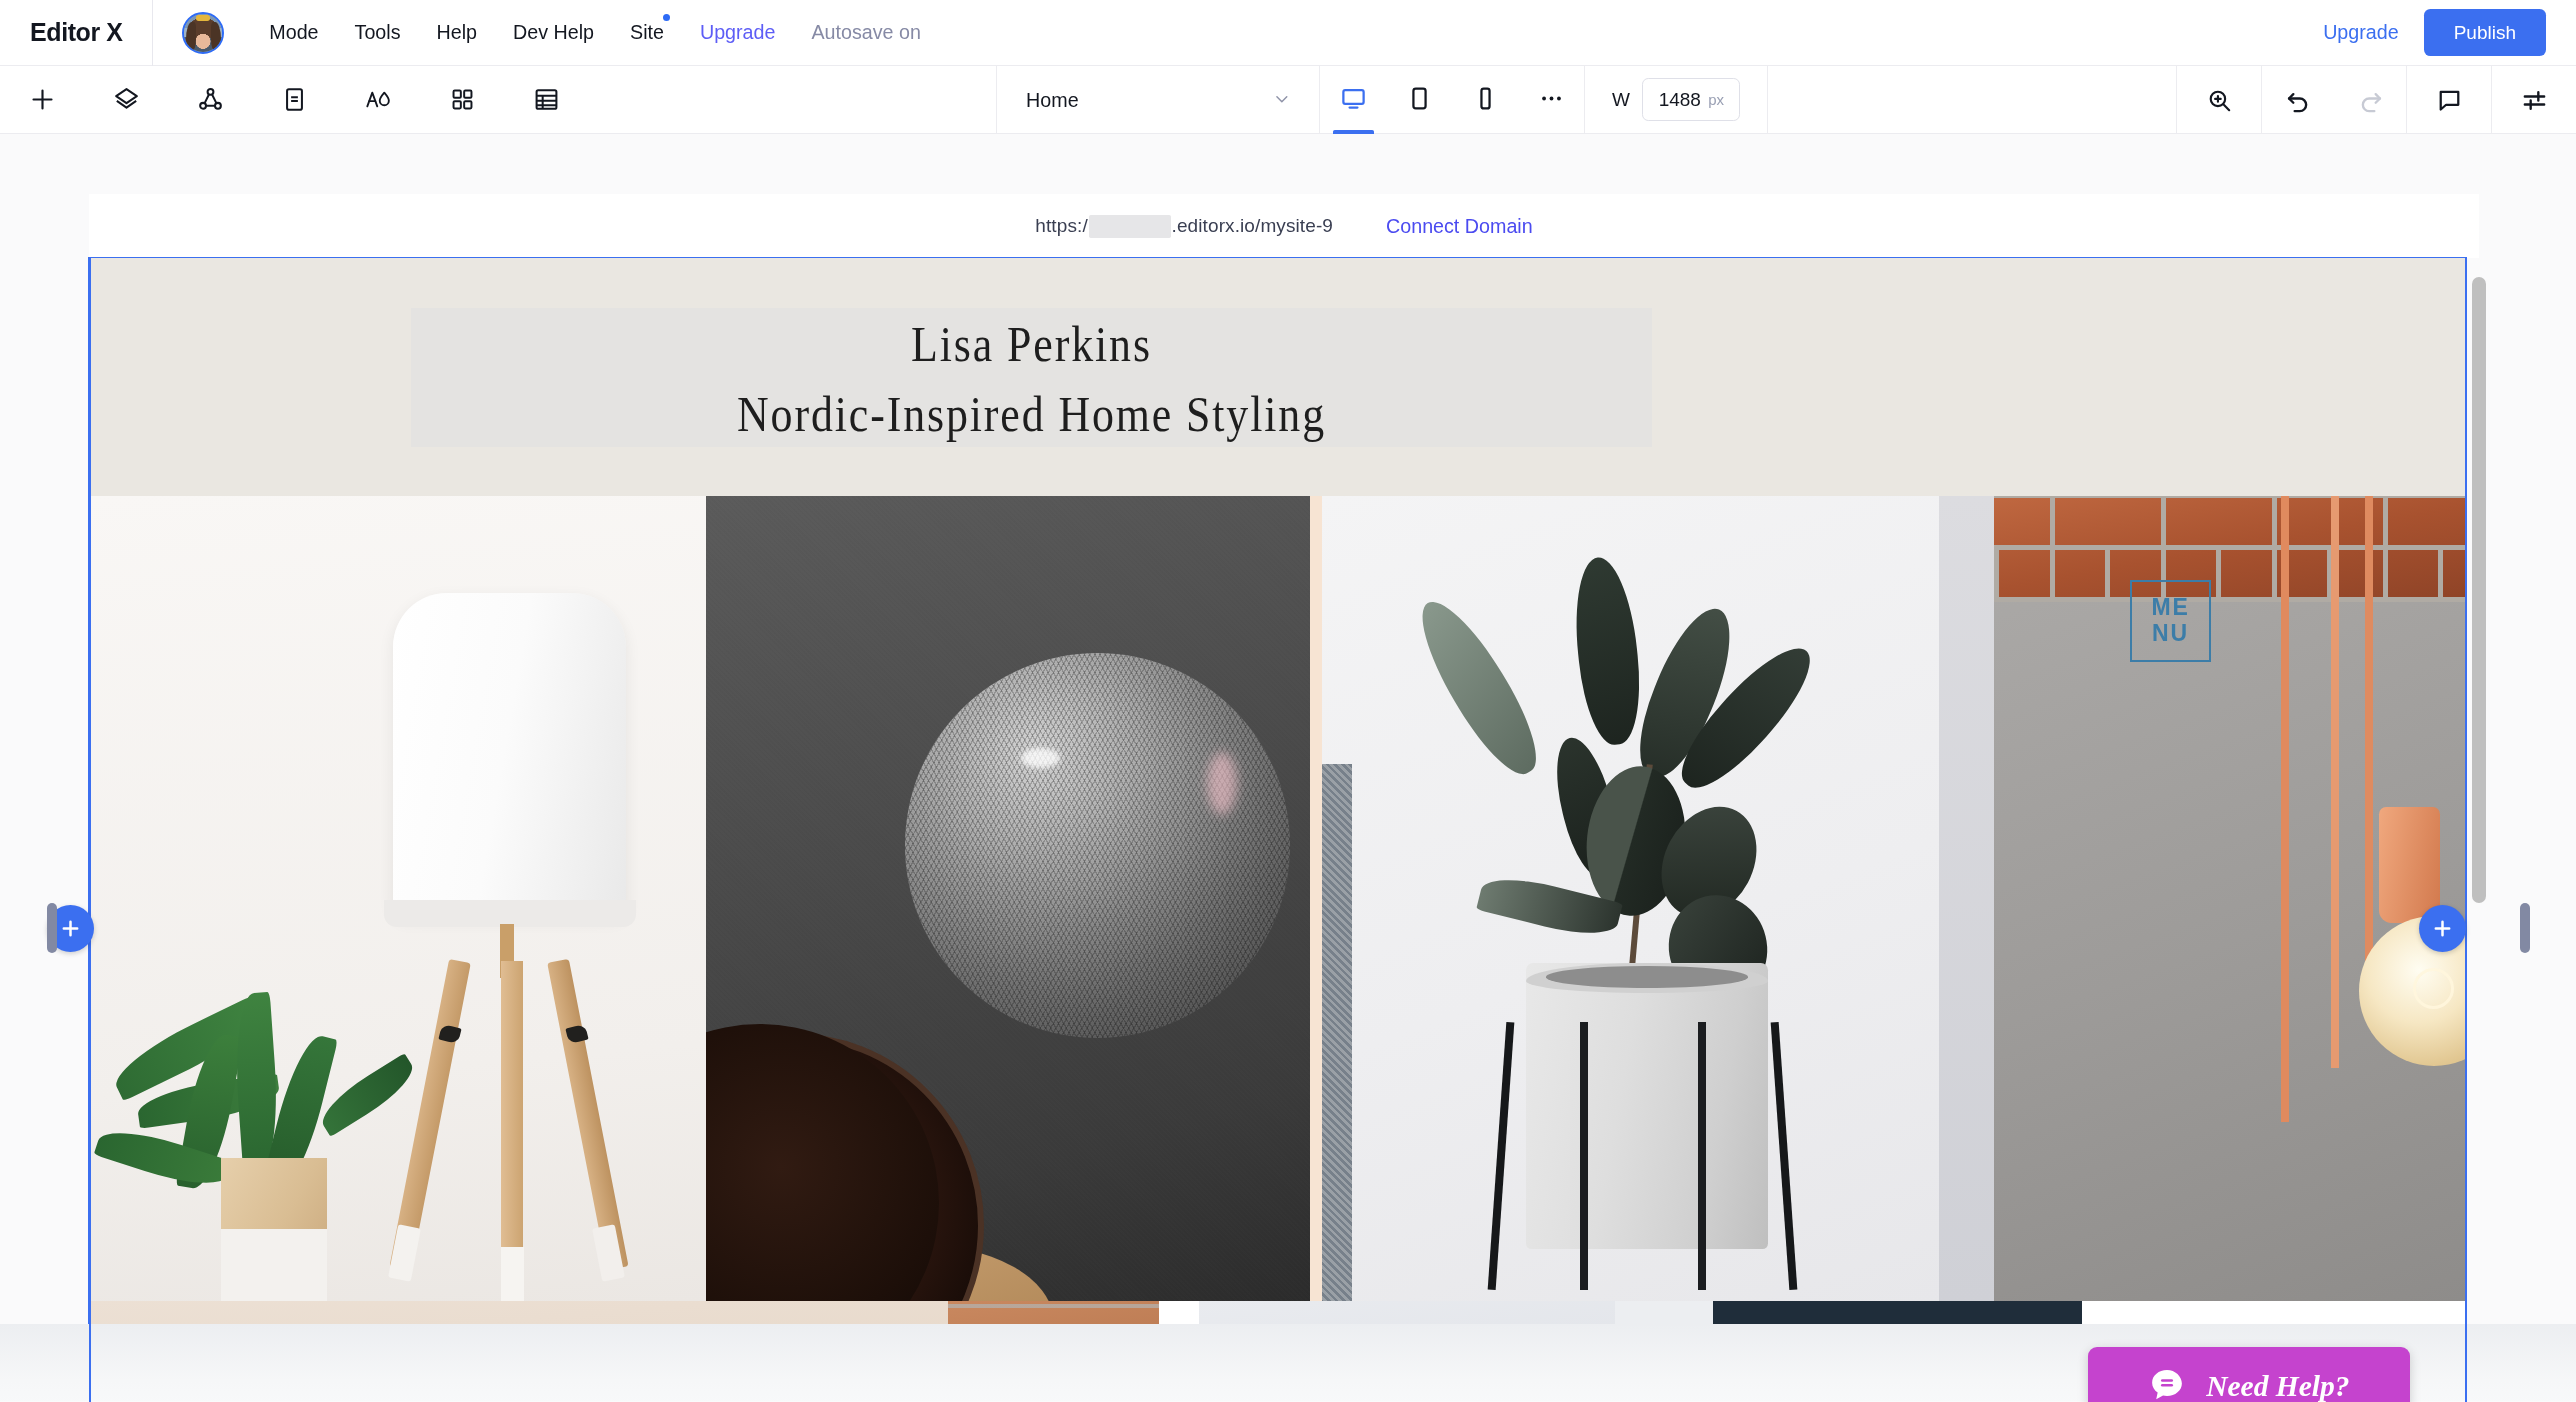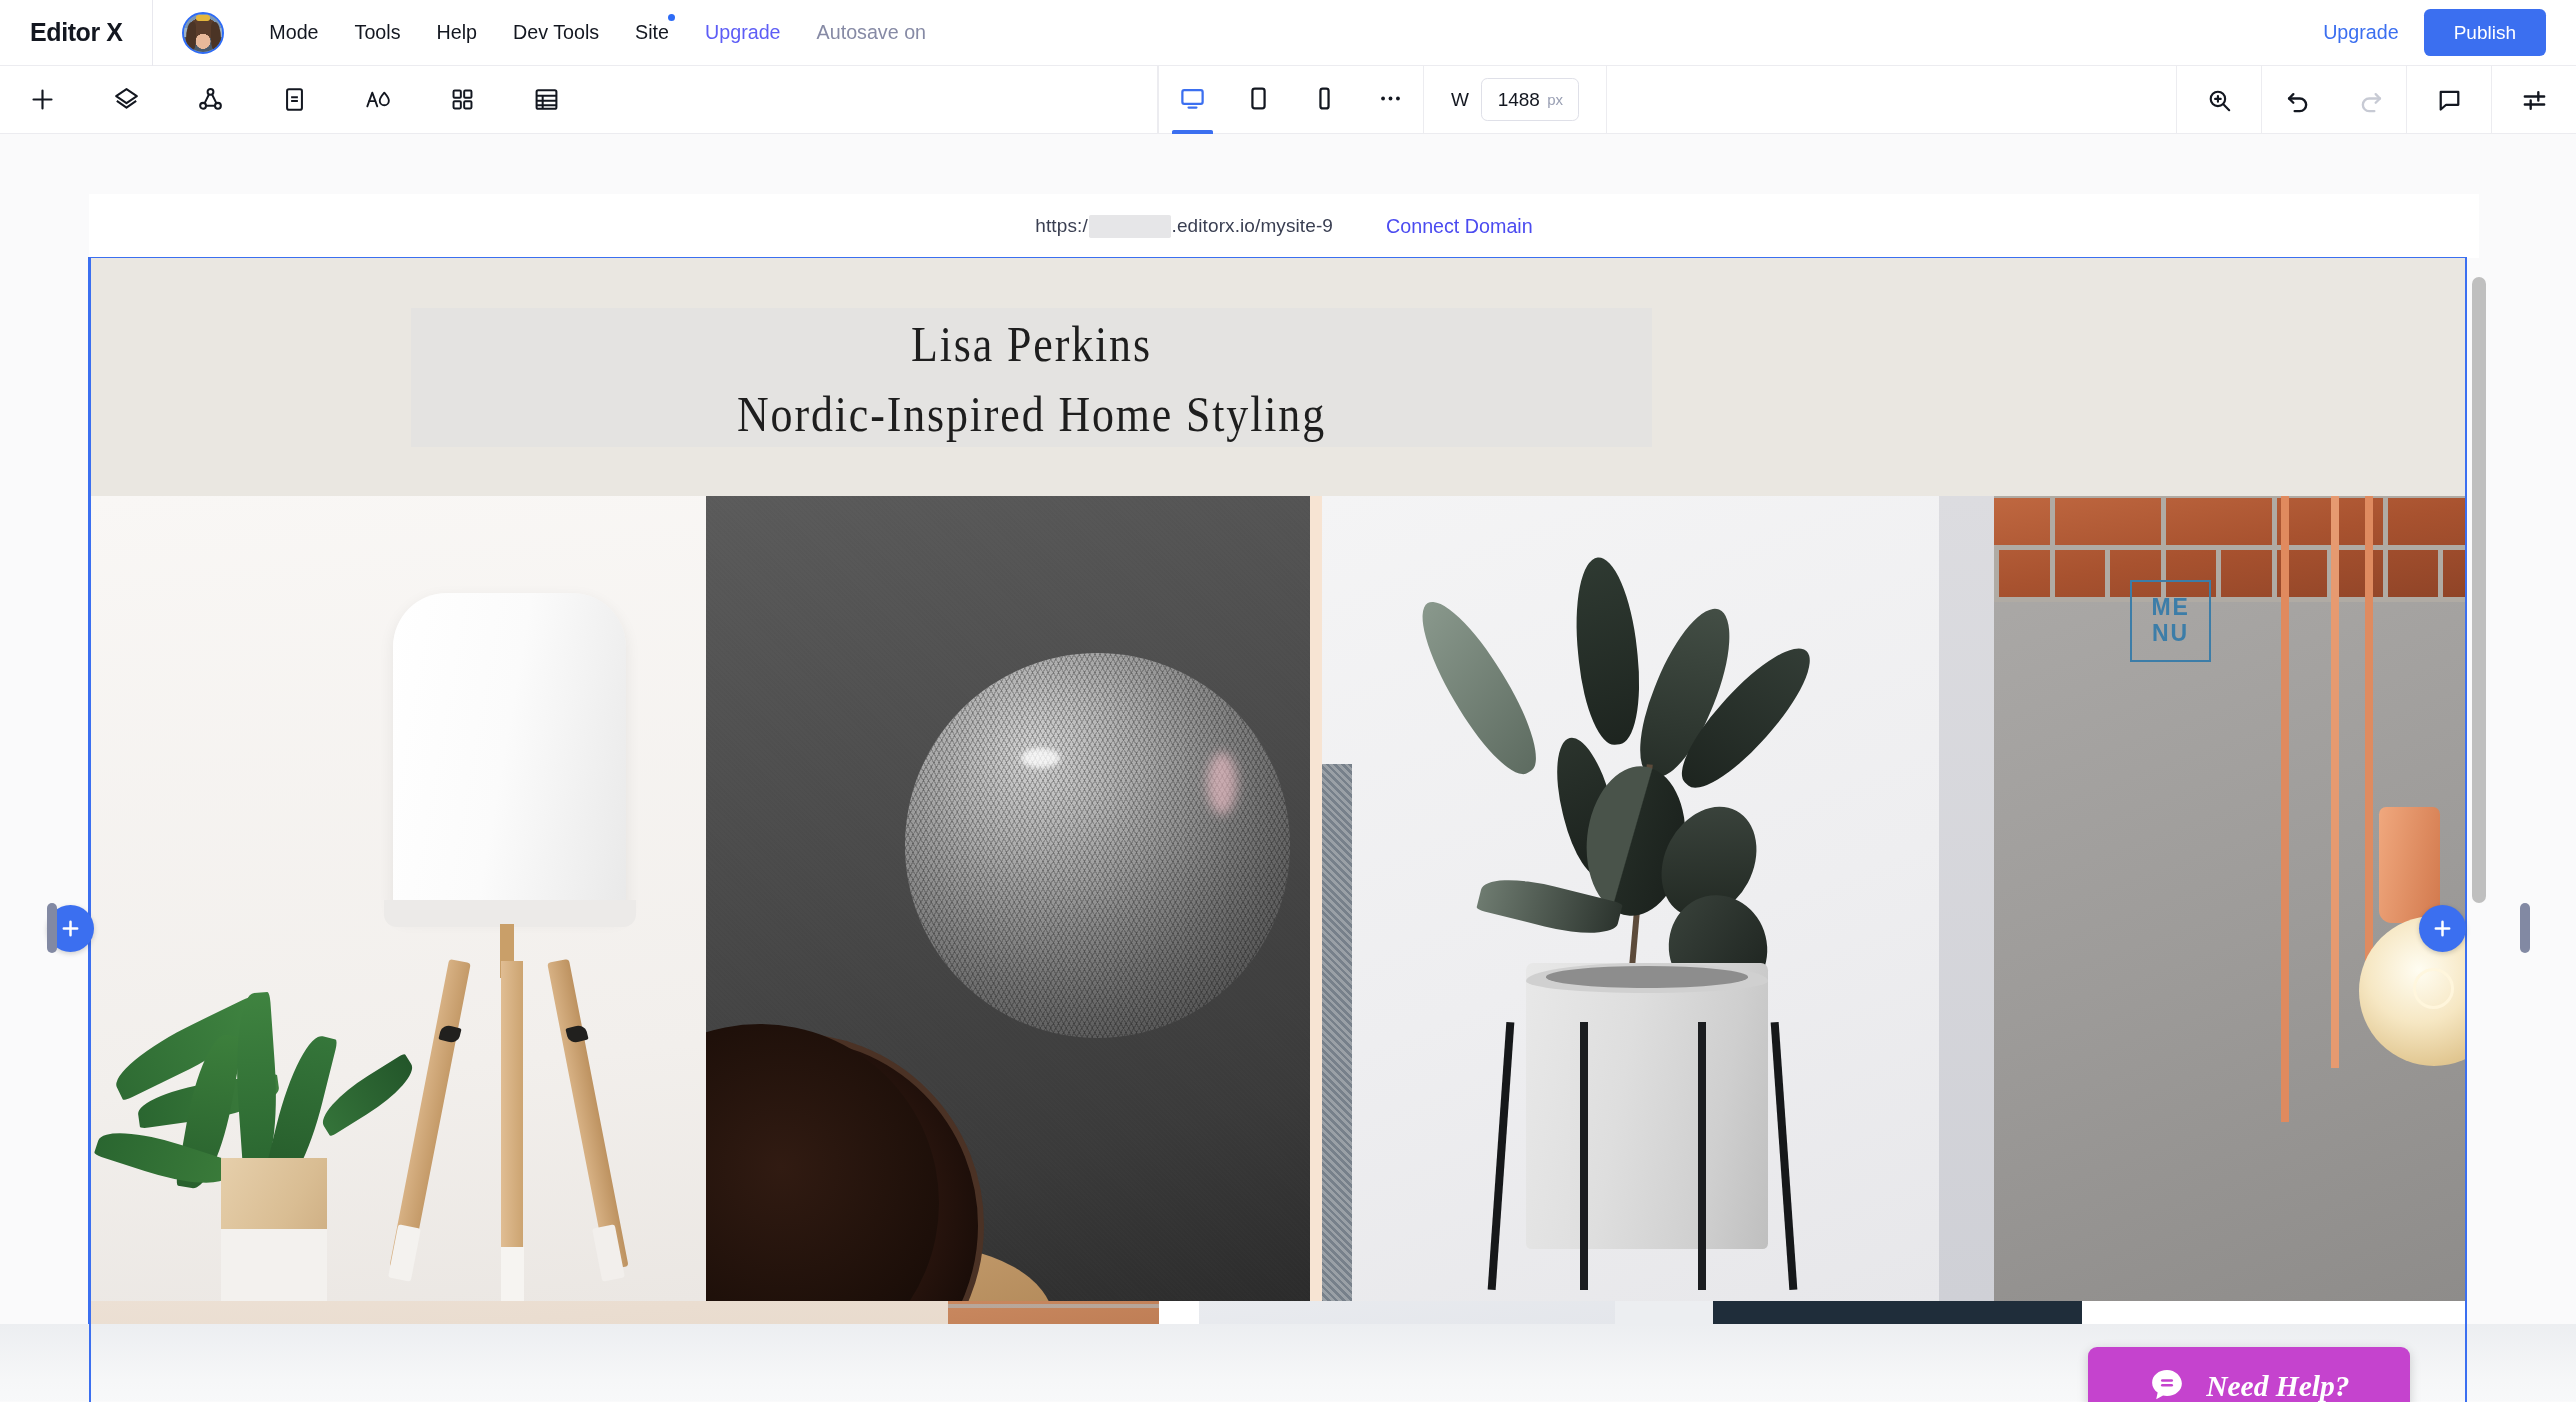--- a/index.html
+++ b/index.html
@@ -441,21 +441,21 @@
     <div class="menu-item">
       <span>Mode</span>
     </div>
     <div class="menu-item">
       <span>Tools</span>
     </div>
     <div class="menu-item">
       <span>Help</span>
     </div>
     <div class="menu-item">
-      <span>Dev Tools</span>
+      <span>Dev Help</span>
     </div>
     <div class="menu-item">
       <span>Site</span>
       <span class="notif-dot"></span>
     </div>
     <div class="menu-item purple">
       <span>Upgrade</span>
     </div>
     <div class="menu-item muted">
       <span>Autosave on</span>
@@ -533,20 +533,28 @@
           <rect x="3.2" y="3.8" width="17.6" height="16.4" rx="1.4"></rect>
           <path d="M3.2 8.6h17.6M3.2 13.2h17.6M3.2 17.2h17.6M8.6 8.6v11.6"></path>
           </svg>
       </span>
     </div>
   </div>
 
   <div style="flex:1"></div>
 
   <div class="vdiv"></div>
+  <div class="page-select">
+    <span class="label">Home</span>
+    <span>
+      <svg width="19.7" height="19.7" viewBox="0 0 24 24" fill="none" stroke="#8f93a8" stroke-width="1.8" stroke-linecap="round" stroke-linejoin="round">
+        <path d="M6 9.5 12 15.5 18 9.5"></path>
+        </svg>
+    </span>
+  </div>
   <div class="vdiv"></div>
 
   <div class="bp-group">
     <div class="bp-btn active">
       <span>
         <svg width="27" height="27" viewBox="0 0 24 24" fill="none" stroke="#3b6ff0" stroke-width="2" stroke-linejoin="round" stroke-linecap="round">
           <rect x="3" y="4.6" width="18" height="12.2" rx="1.6"></rect>
             <path d="M8.5 20h7"></path>
           </svg>
       </span>

